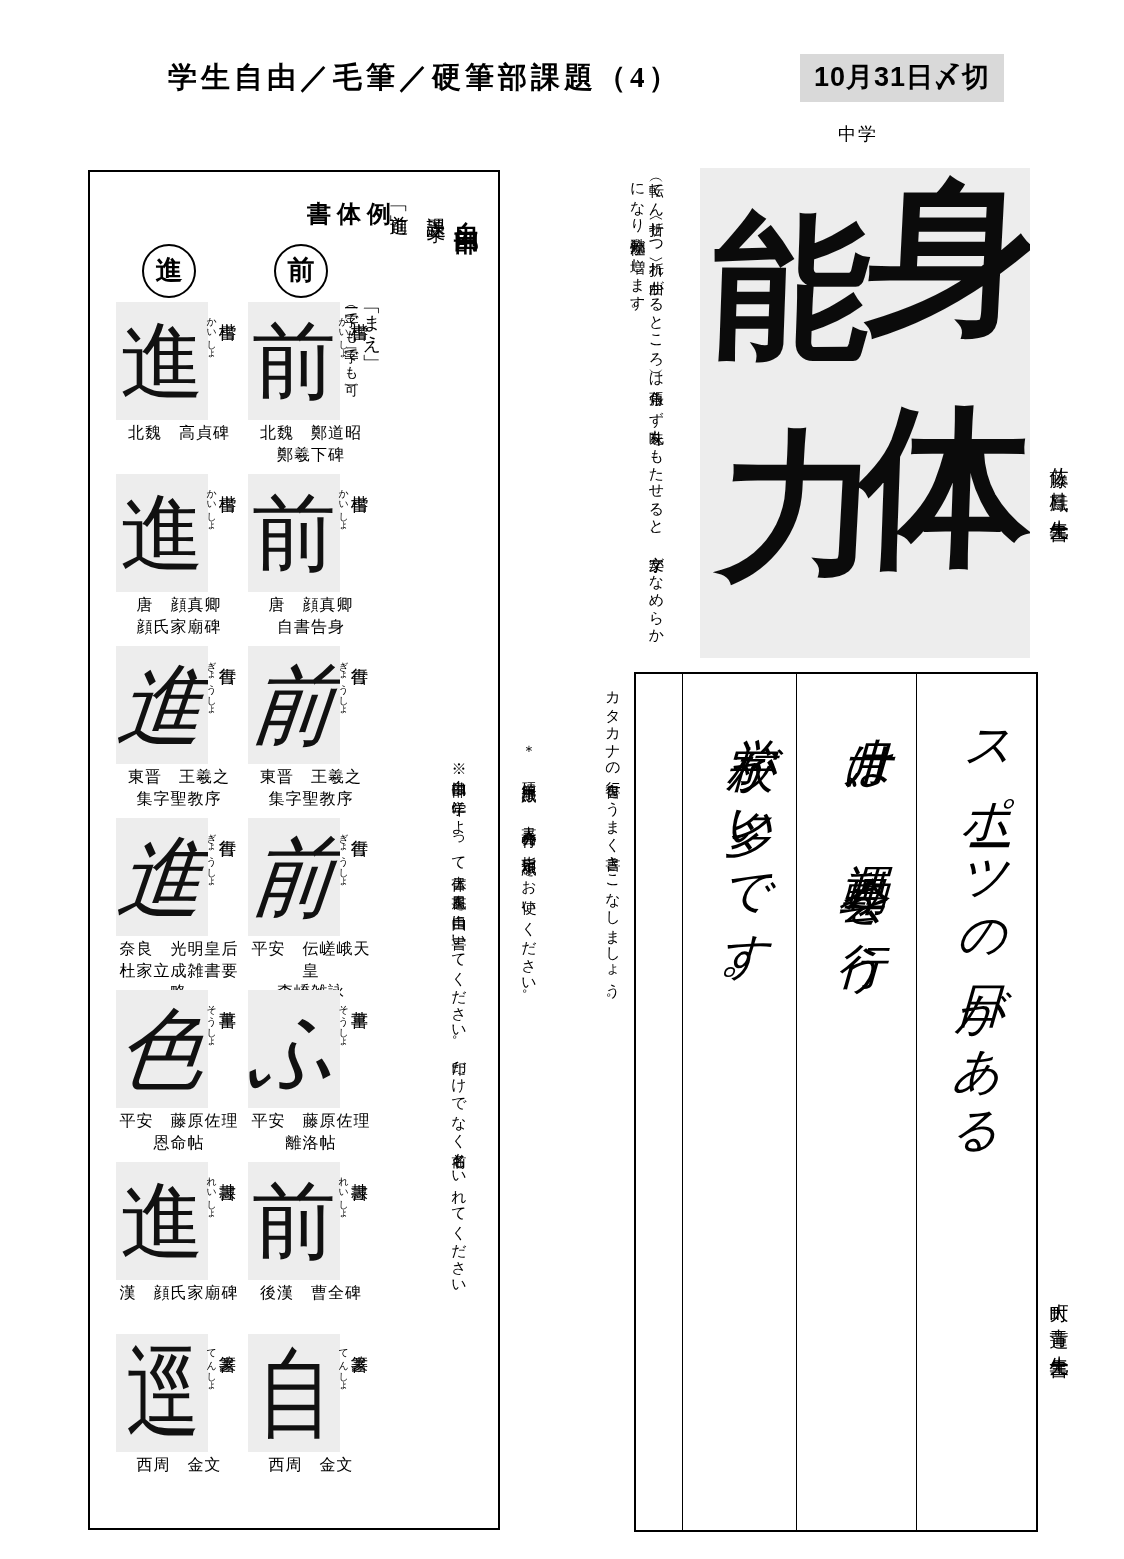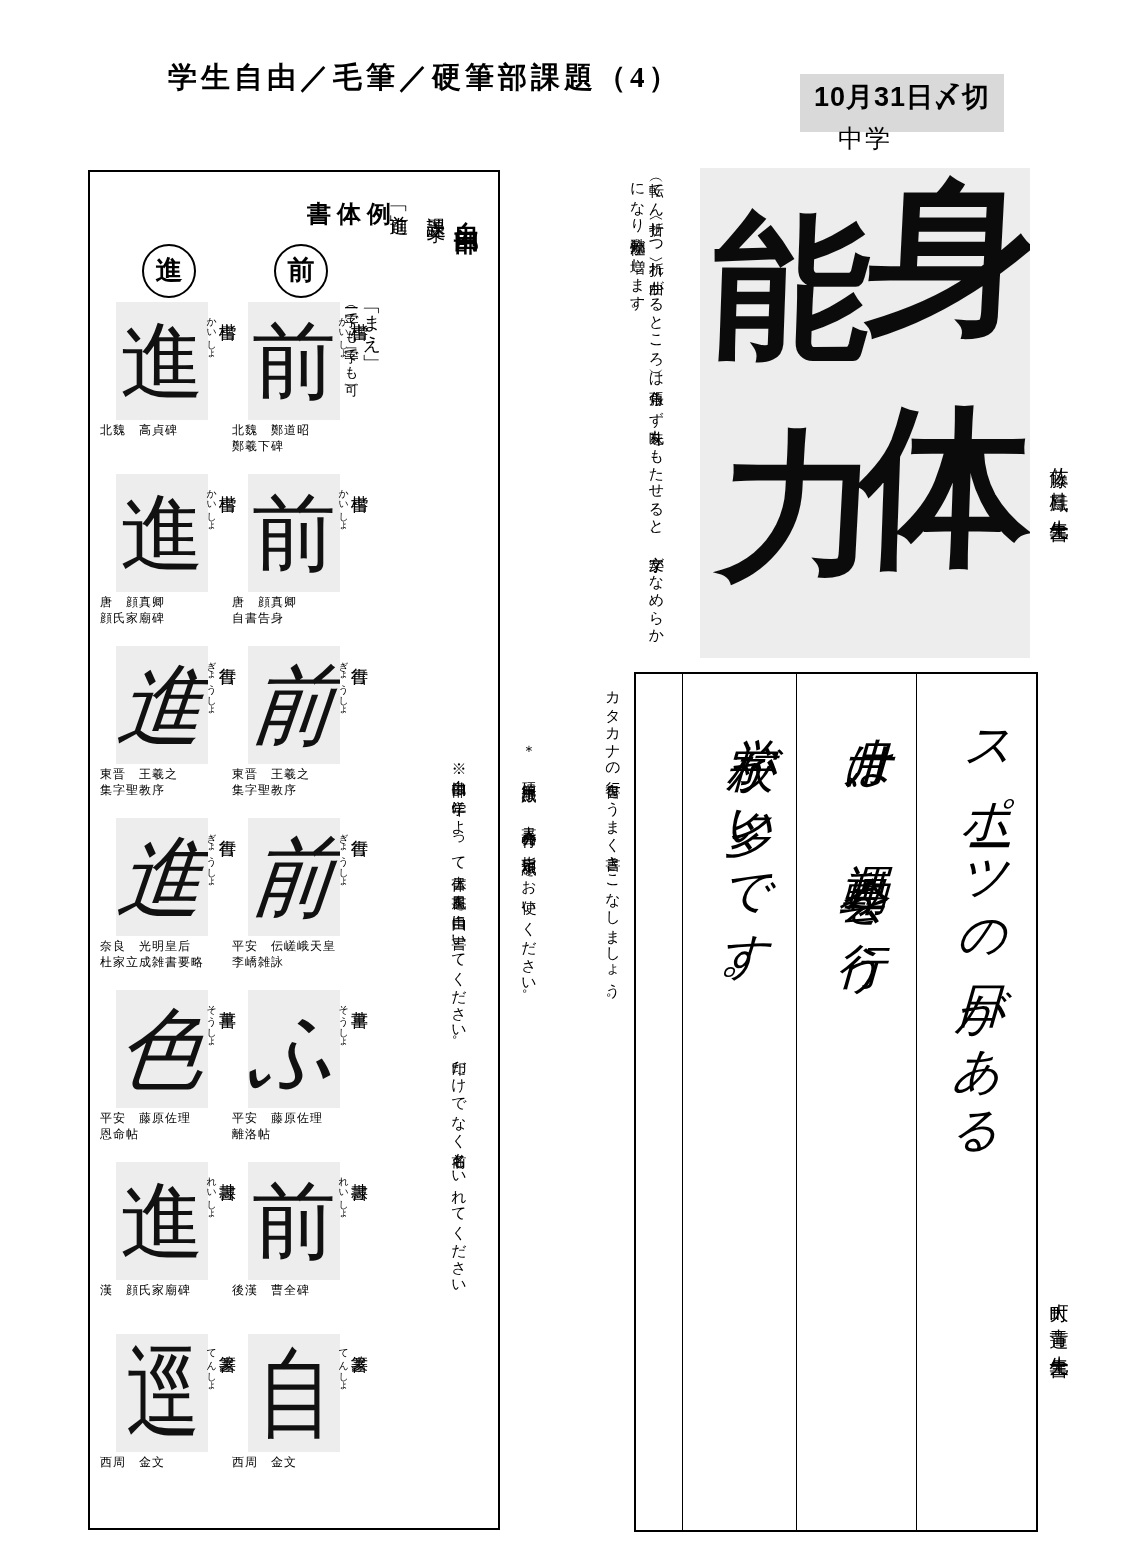--- a/index.html
+++ b/index.html
@@ -35,33 +35,32 @@
     font-size: 29px;
     letter-spacing: 4px;
     font-weight: 600;
     white-space: nowrap;
   }
   .deadline-badge {
     position: absolute;
     left: 800px;
     top: -4px;
     background: #d9d9d9;
-    padding: 5px 14px 17px 14px;
+    padding: 5px 14px 7px 14px;
     font-size: 27px;
     font-weight: 700;
     letter-spacing: 1px;
     white-space: nowrap;
     font-family: "Liberation Sans", sans-serif;
-    margin-top: 20px;
   }
   .grade-label {
     position: absolute;
     left: 838px;
     top: 122px;
-    font-size: 25px;
+    font-size: 18px;
     letter-spacing: 2px;
   }
 
   
   .left-box {
     position: absolute;
     left: 88px;
     top: 170px;
     width: 412px;
     height: 1360px;
@@ -197,25 +196,25 @@
   .sample .style-ruby {
     position: absolute;
     right: 22px;
     top: 12px;
     font-size: 10px;
     letter-spacing: 0px;
     line-height: 1.05;
   }
   .sample .caption {
     position: absolute;
-    left: 0;
+    left: 17px;
     top: 124px;
     width: 124px;
-    text-align: left;
-    font-size: 12px;
+    text-align: center;
+    font-size: 16px;
     line-height: 1.35;
     letter-spacing: 1px;
   }
 
   
   .mid-note {
     position: absolute;
     left: 520px;
     top: 735px;
     font-size: 15px;

